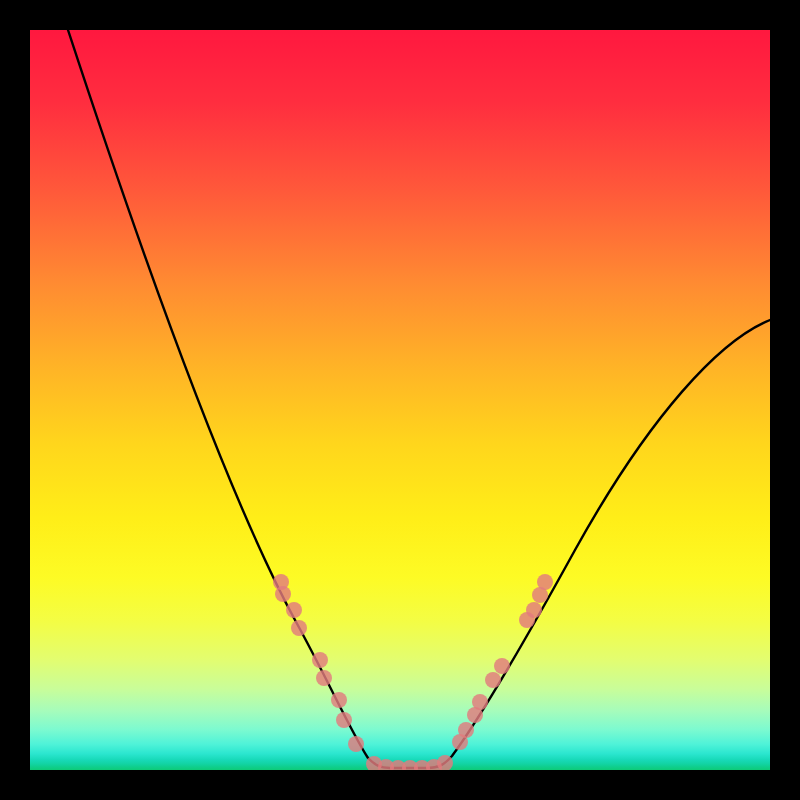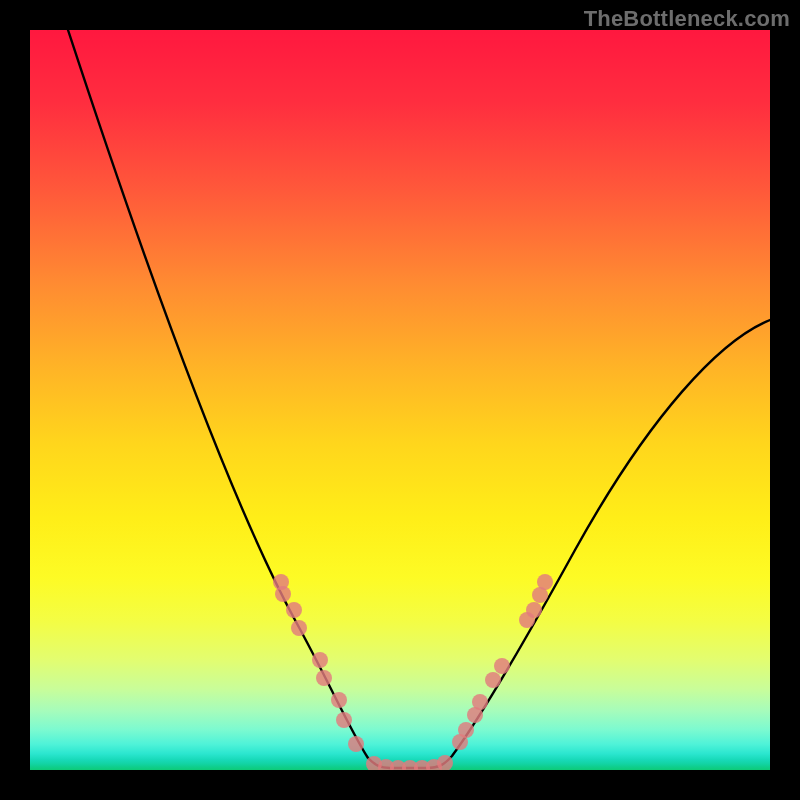--- a/index.html
+++ b/index.html
@@ -95,14 +95,13 @@
           <circle cx="450" cy="672" r="8" class="marker"></circle>
           <circle cx="463" cy="650" r="8" class="marker"></circle>
           <circle cx="472" cy="636" r="8" class="marker"></circle>
           <circle cx="497" cy="590" r="8" class="marker"></circle>
           <circle cx="504" cy="580" r="8" class="marker"></circle>
           <circle cx="510" cy="565" r="8" class="marker"></circle>
           <circle cx="515" cy="552" r="8" class="marker"></circle>
         </g>
     </svg>
   </div>
-  <div class="watermark">TheBottleneck.com</div>
 </div>
 
 </body></html>

